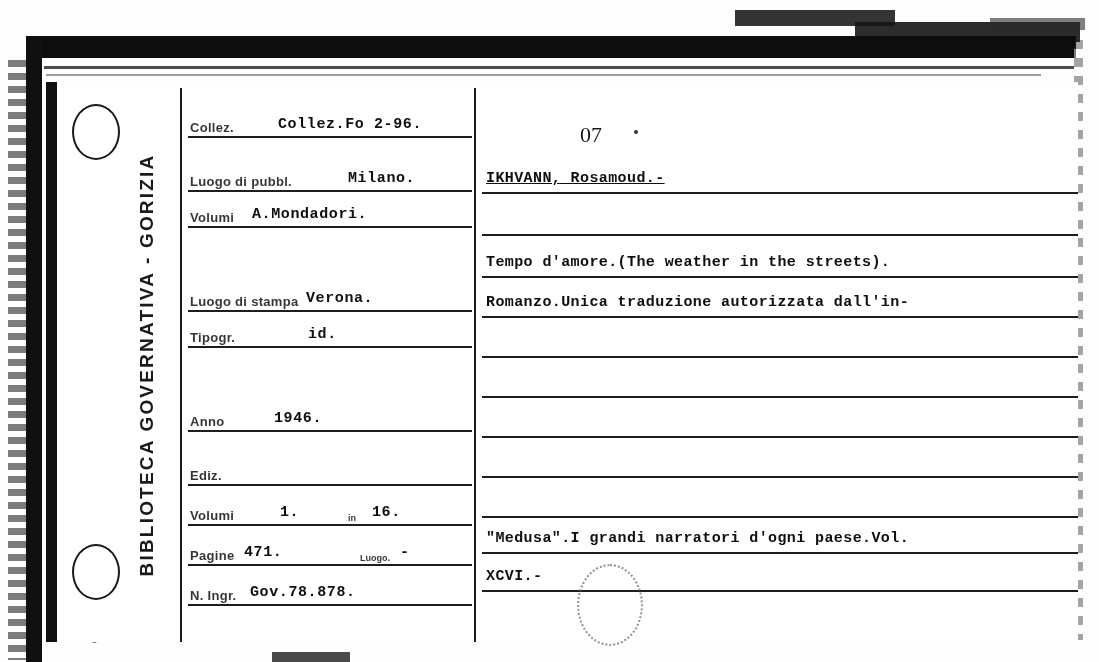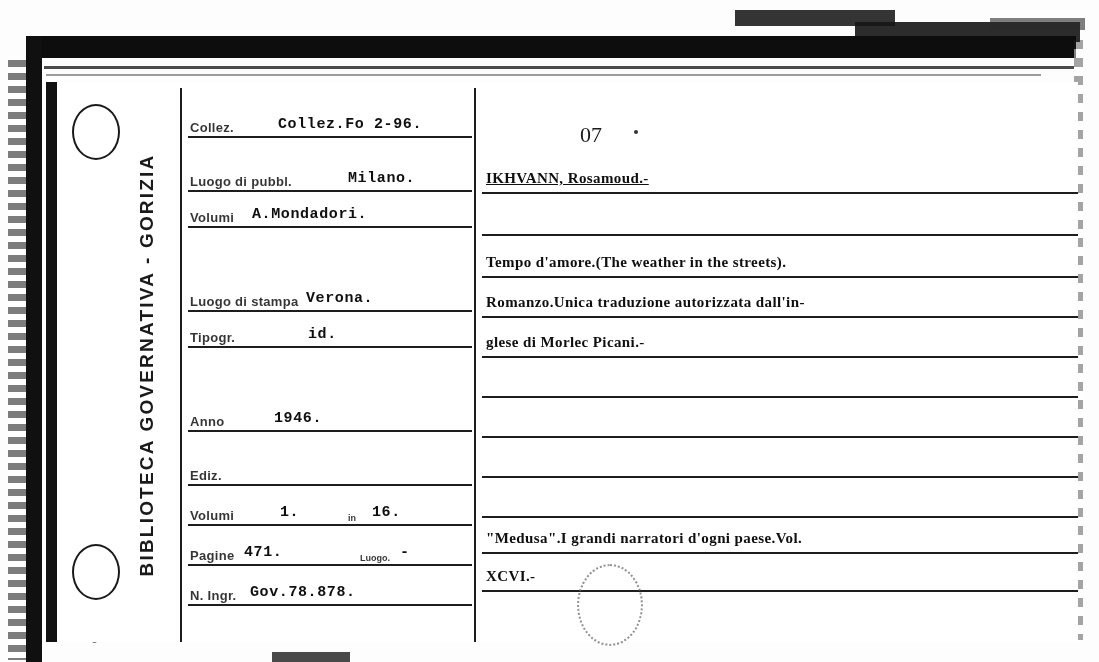--- a/index.html
+++ b/index.html
@@ -268,21 +268,21 @@
   .rline {
     position: absolute;
     left: 0;
     width: 596px;
     height: 2px;
     background: #1d1d1d;
   }
   .rtext {
     position: absolute;
     left: 4px;
-    font-family: Liberation Serif, serif;
+    font-family: Liberation Mono, monospace;
     font-size: 15px;
     font-weight: 700;
     letter-spacing: .4px;
     color: #0f0f0f;
     white-space: nowrap;
   }
   .rtext.underlined { text-decoration: underline; }
 
   .hand-mark {
     position: absolute;
@@ -434,21 +434,20 @@
 
       <span class="rtext" style="top:130px;"></span>
       <div class="rline" style="top:152px;"></div>
 
       <span class="rtext" style="top:172px;">Tempo d'amore.(The weather in the streets).</span>
       <div class="rline" style="top:194px;"></div>
 
       <span class="rtext" style="top:212px;">Romanzo.Unica traduzione autorizzata dall'in-</span>
       <div class="rline" style="top:234px;"></div>
 
-      <span class="rtext" style="top:252px;">glese di Morlec Picani.-</span>
       <div class="rline" style="top:274px;"></div>
 
       <span class="rtext" style="top:292px;"></span>
       <div class="rline" style="top:314px;"></div>
 
       <span class="rtext" style="top:332px;"></span>
       <div class="rline" style="top:354px;"></div>
 
       <span class="rtext" style="top:372px;"></span>
       <div class="rline" style="top:394px;"></div>

